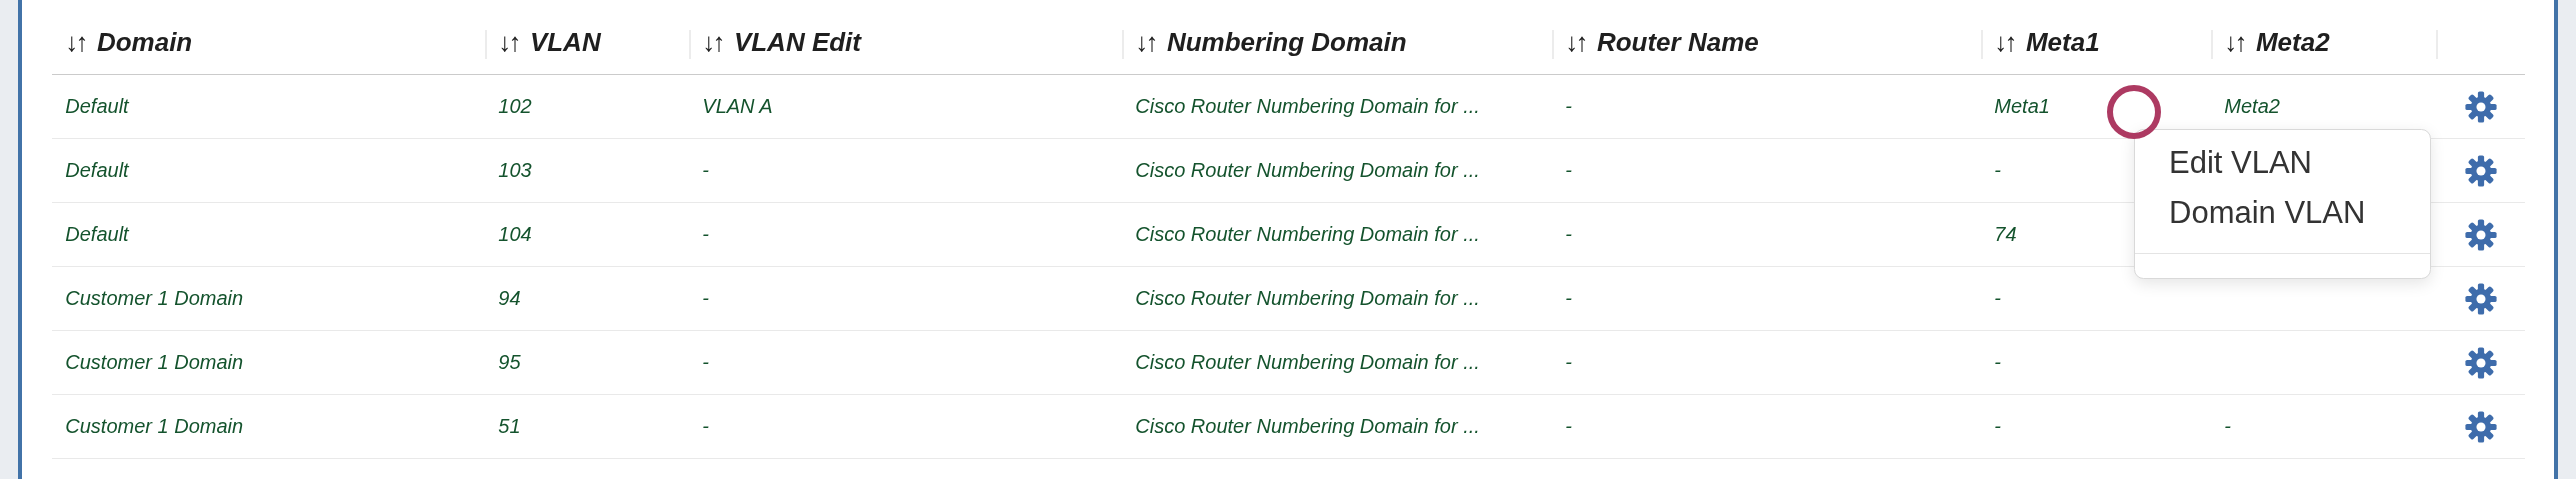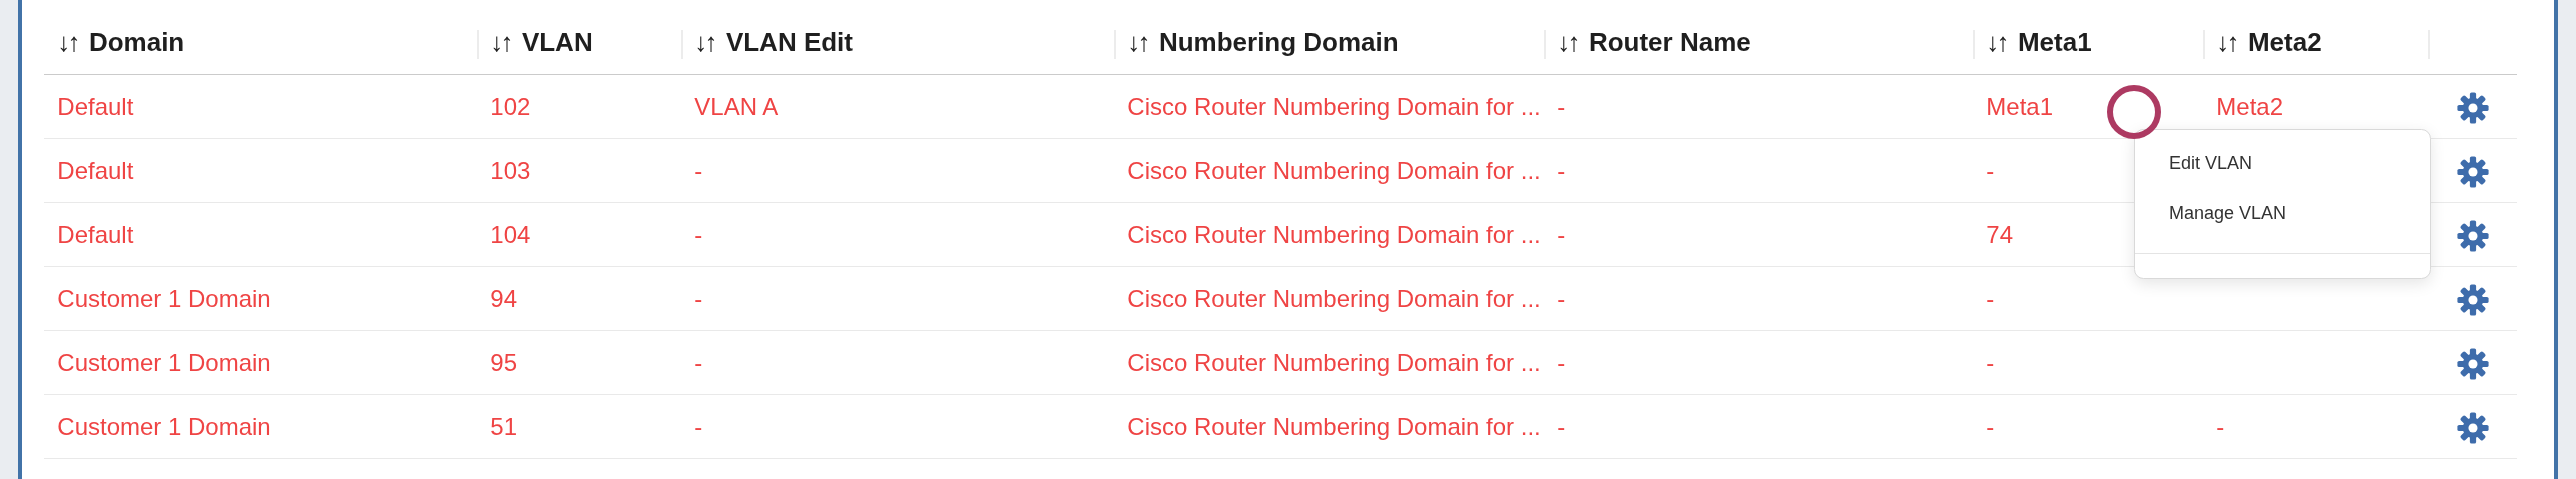--- a/index.html
+++ b/index.html
@@ -14,55 +14,55 @@
     --outside:#eaedf1;
   }
   .side-strip{position:absolute;top:0;height:479px;background:var(--outside)}
   .side-strip.left{left:0;width:18px}
   .side-strip.right{left:2558px;width:18px}
   .panel-border{position:absolute;top:0;height:479px;width:3.8px;background:var(--panel-border)}
   .panel-border.left{left:18px}
   .panel-border.right{left:2554px}
 
   table.vlan-table{
-    position:absolute;left:44px;top:11.4px;width:2473px;
-    border-collapse:collapse;table-layout:fixed;
+    position:absolute;left:52px;top:11.4px;width:2473px;
+    border-collapse:collapse;table-layout:fixed;font-style:italic;
   }
   th{
     height:63px;vertical-align:middle;text-align:left;
     font-size:26px;font-weight:bold;color:#1f1f1f;
     padding:0 0 0 13.3px;border-bottom:1.9px solid #cbcbcb;
     position:relative;white-space:nowrap;cursor:pointer;
   }
   th:not(:first-child)::before{
     content:"";position:absolute;left:0;top:19px;height:28.5px;width:1.9px;background:#ececec;
   }
   .sort{letter-spacing:-2.9px;margin-right:11.4px;font-weight:bold;color:#222}
   td{
     height:63px;vertical-align:middle;
-    font-size:24px;color:#ef4444;
+    font-size:20px;color:#14532d;
     padding:0 5.7px 0 13.3px;border-bottom:1.9px solid #e9e9e9;
     white-space:nowrap;overflow:hidden;
   }
   td.actions{padding:0;text-align:center}
   .gear-btn{
     background:none;border:none;padding:0;margin:0;cursor:pointer;
     color:var(--accent);line-height:0;
   }
   .gear-btn svg{display:inline-block;vertical-align:middle}
 
   .context-menu{
     position:absolute;left:2134px;top:129px;width:297px;z-index:20;
     background:#ffffff;border:1px solid #d9d9d9;border-radius:9.5px;
     box-shadow:0 4.8px 15px rgba(0,0,0,0.10);
     padding:7.6px 0 9.5px 0;box-sizing:border-box;
   }
   .menu-item{
     height:50px;line-height:50px;padding-left:34px;
-    font-size:18px;color:#333333;cursor:pointer;white-space:nowrap;
+    font-size:31px;color:#333333;cursor:pointer;white-space:nowrap;
   }
   .menu-divider{border:none;border-top:1px solid #e4e4e4;margin:15px 0;height:0}
 
   .annotation-circle{
     position:absolute;left:2107px;top:85px;width:42px;height:42px;
     border:6.7px solid var(--annotation);border-radius:50%;z-index:30;
     background:transparent;pointer-events:none;
   }
 </style>
 </head>
@@ -233,18 +233,18 @@
                 <circle r="7.2"></circle>
               </g>
               <circle r="3.2" fill="#ffffff"></circle>
             </svg></button></td>
       </tr>
     </tbody>
 </table>
 
 <div class="context-menu" id="ctx-menu">
     <div class="menu-item">Edit VLAN</div>
-    <div class="menu-item">Manage VLAN</div>
+    <div class="menu-item">Domain VLAN</div>
     <hr class="menu-divider">
   </div>
 
 <div class="annotation-circle"></div>
 
 
 </body></html>

